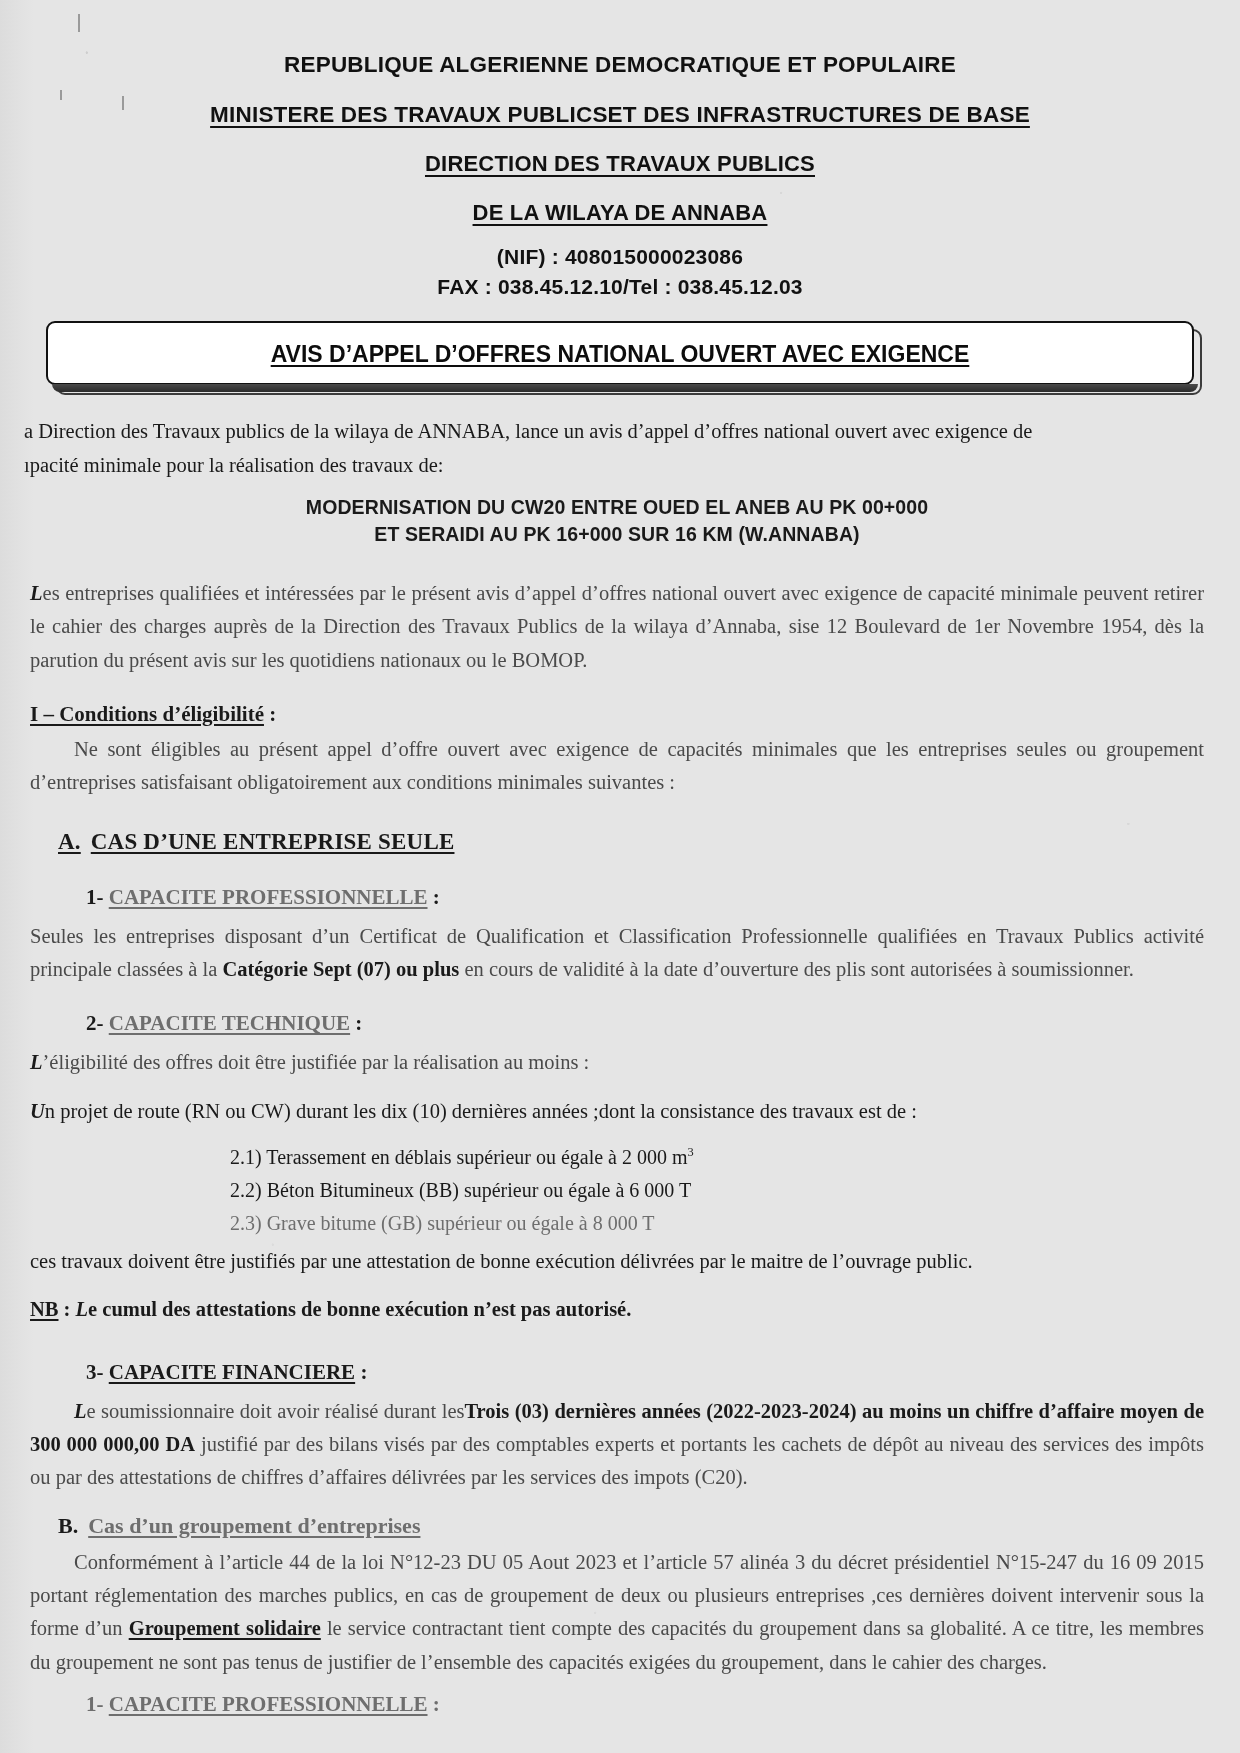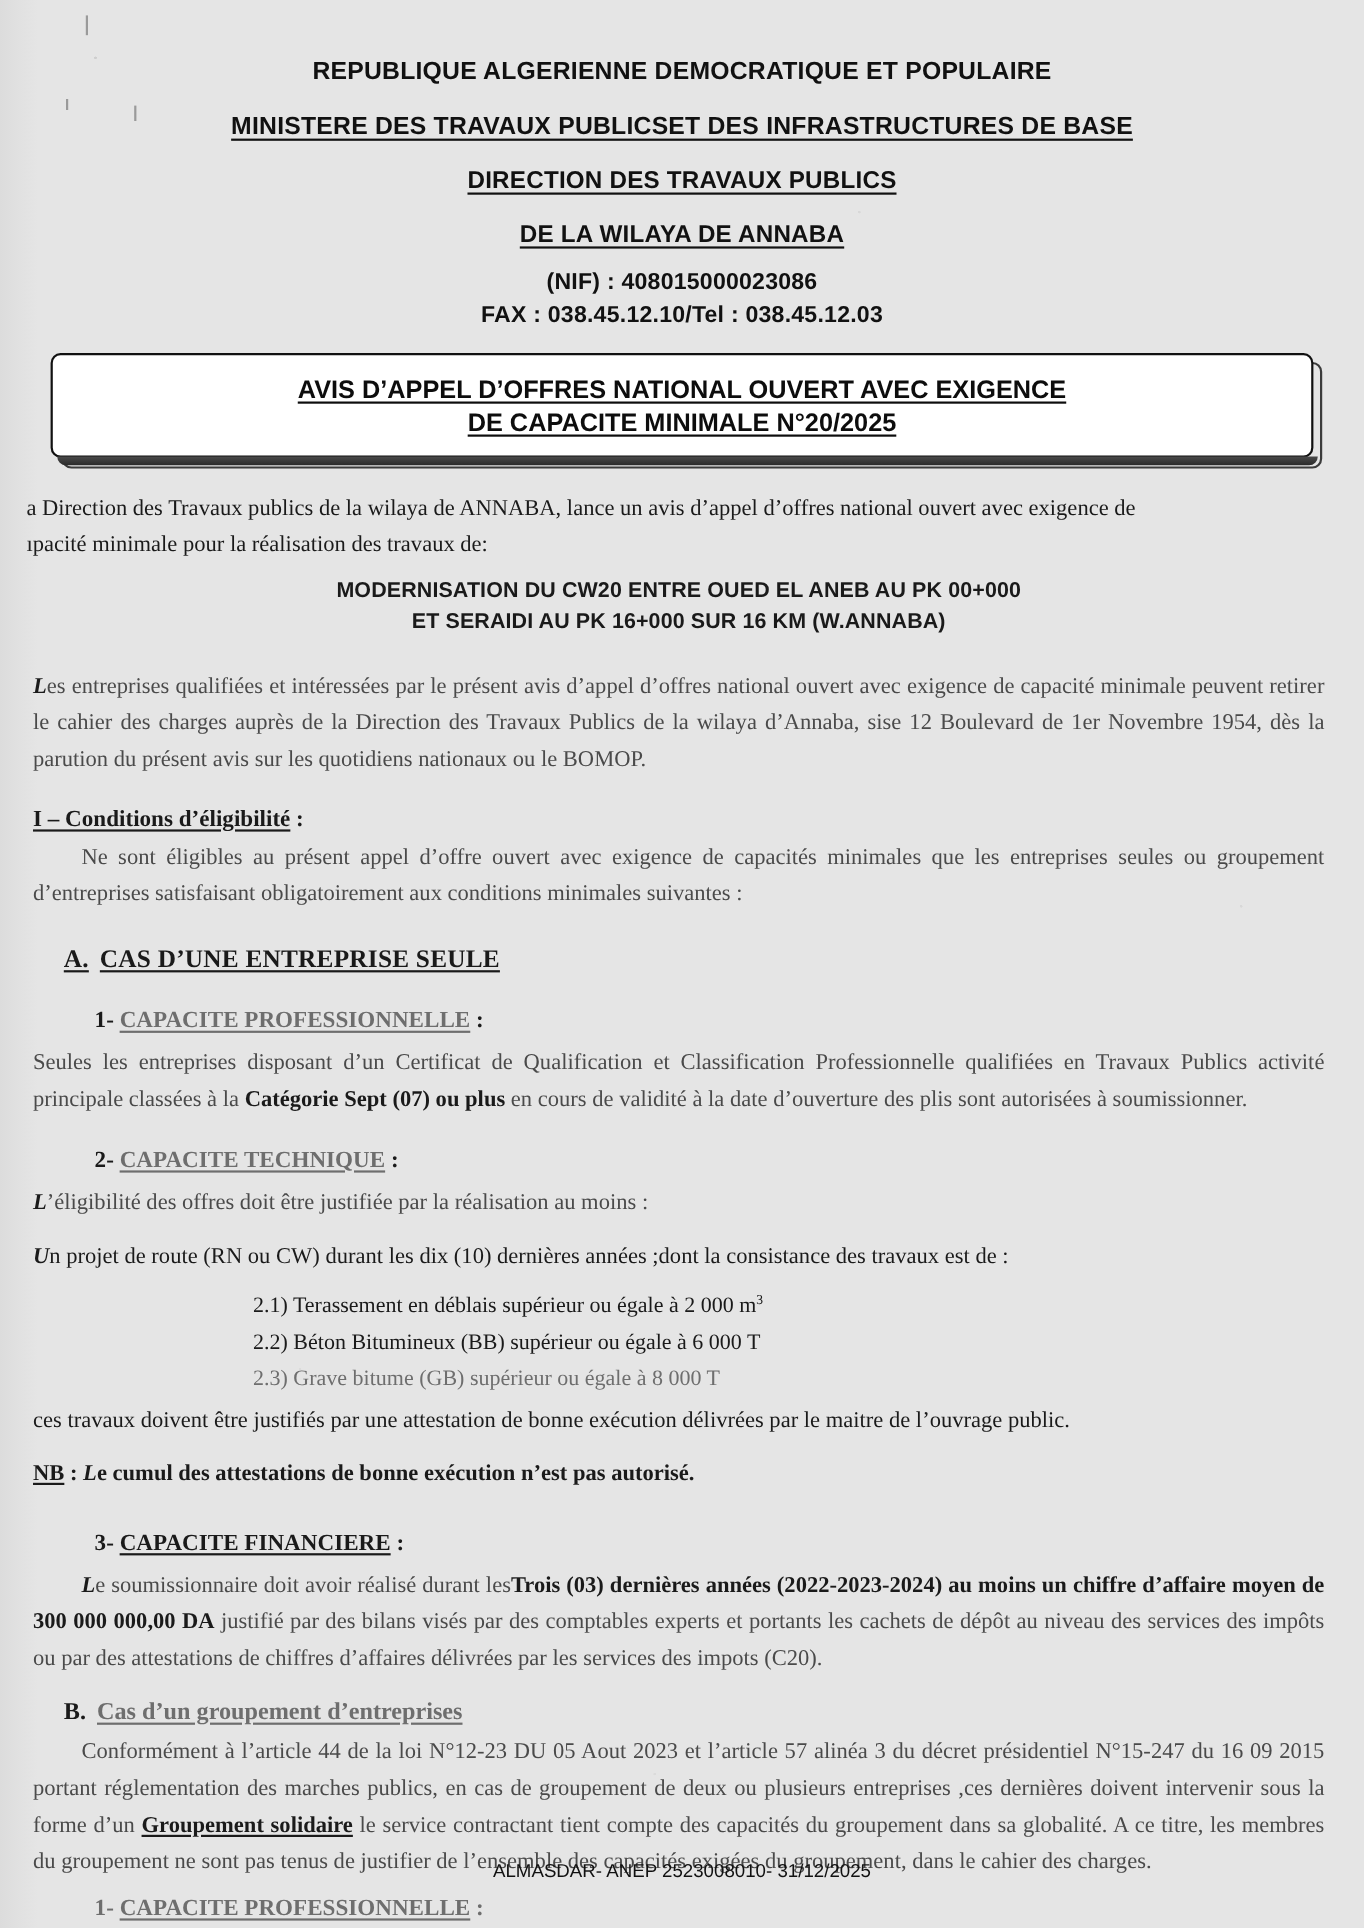--- a/index.html
+++ b/index.html
@@ -233,21 +233,20 @@
     <div class="hdr-line h3">DIRECTION DES TRAVAUX PUBLICS</div>
     <div class="hdr-line h4">DE LA WILAYA DE ANNABA</div>
     <div class="hdr-line h5">(NIF) : 408015000023086</div>
     <div class="hdr-line h6">FAX : 038.45.12.10/Tel : 038.45.12.03</div>
   </div>
 
   <div class="title-box-wrap">
     <div class="title-shadow"></div>
     <div class="title-box">
       <div class="title-line">AVIS D’APPEL D’OFFRES NATIONAL OUVERT AVEC EXIGENCE</div>
-      <div class="title-line">DE CAPACITE MINIMALE  N°20/2025</div>
     </div>
   </div>
 
   <div class="body">
 
     <div class="intro-p">
       <div>a Direction des Travaux publics de la wilaya de ANNABA, lance un avis d’appel d’offres national ouvert avec exigence de</div>
       <div>ıpacité minimale pour la réalisation des travaux de:</div>
     </div>
 
@@ -312,15 +311,14 @@
     </div>
     <p class="para indent" style="margin-bottom:4px"><span class="semi">Conformément à l’article 44 de la loi N°12-23 DU 05 Aout 2023 et l’article 57  alinéa 3 du décret présidentiel N°15-247 du 16 09 2015 portant réglementation des marches publics, en cas de groupement de deux ou plusieurs entreprises ,ces dernières doivent intervenir sous la forme d’un </span><u class="sol">Groupement solidaire</u><span class="semi"> le service contractant tient compte des capacités du groupement dans sa globalité. A ce titre, les membres du groupement ne sont pas tenus de justifier de l’ensemble des capacités exigées du groupement, dans le cahier des charges.</span></p>
 
     <div class="sub-head faded" style="margin-top:10px">
       <span>1-</span>
       <span class="u">CAPACITE PROFESSIONNELLE</span><span> :</span>
     </div>
 
   </div>
 
-  <div class="footer">ALMASDAR- ANEP 2523008010- 31/12/2025</div>
 
 </div>
 
 </body></html>

